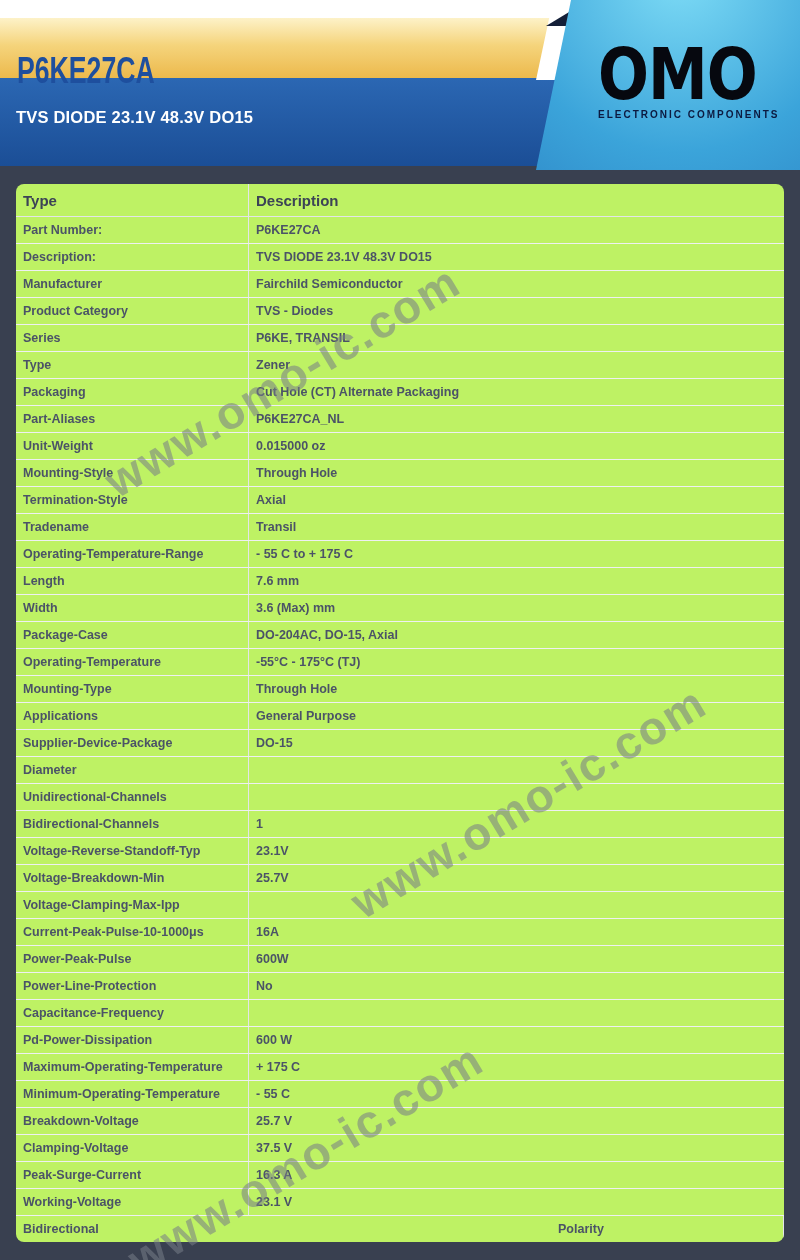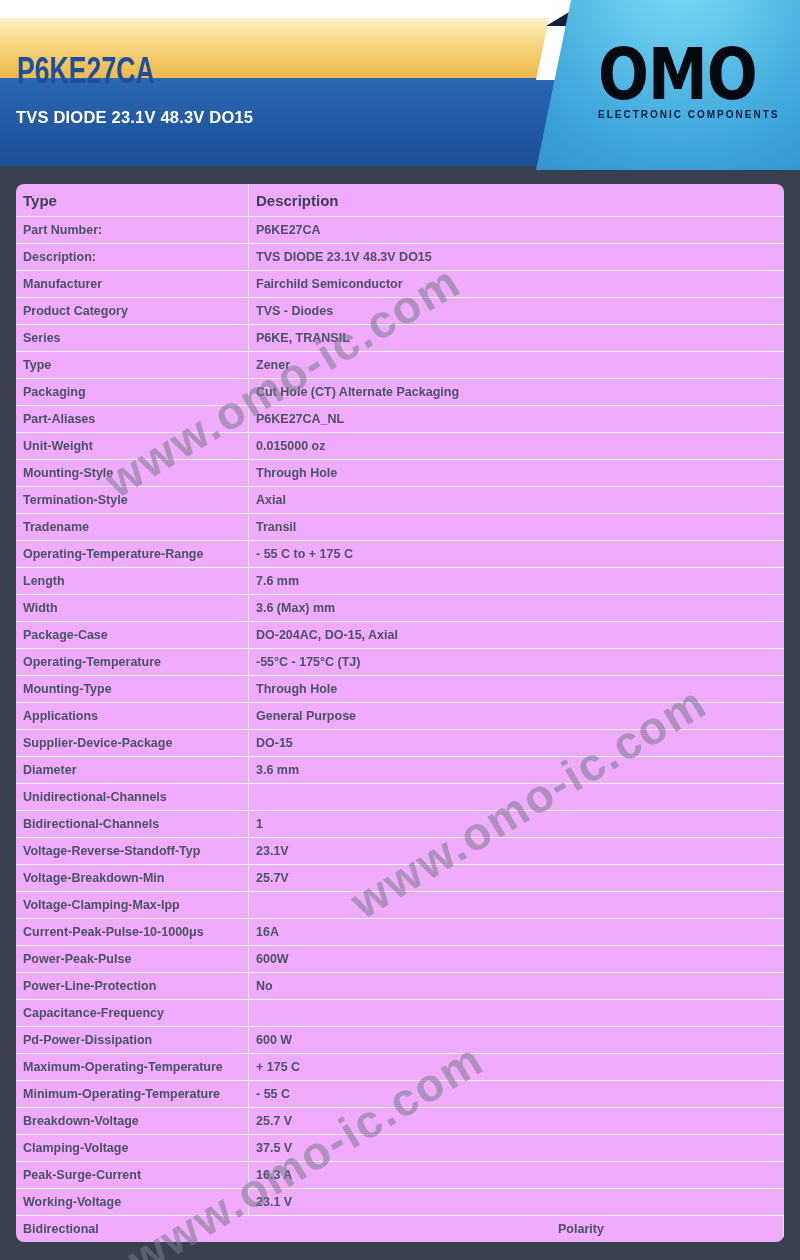--- a/index.html
+++ b/index.html
@@ -59,21 +59,21 @@
   }
   .logo-tag {
     margin-top:12px;
     font-size:10px; font-weight:700; letter-spacing:2px;
     color:#0c1a40; white-space:nowrap;
   }
 
   
   .card {
     position:absolute; left:16px; top:184px; width:768px; height:1058px;
-    background:#f0abfc; border-radius:8px; overflow:hidden; z-index:2;
+    background:#bef264; border-radius:8px; overflow:hidden; z-index:2;
   }
   .thead { display:flex; height:32px; border-bottom:1px solid #e3e5e9; }
   .th { display:flex; align-items:center; font-size:15px; font-weight:700; color:#3c4356; box-sizing:border-box; }
   .th-type { width:233px; padding-left:7px; border-right:1px solid #e3e5e9; }
   .th-desc { flex:1; padding-left:7px; }
   .tbody { display:flex; flex-direction:column; height:1025px; }
   .tr { flex:1 1 0; display:flex; border-bottom:1px solid #eef0f3; min-height:0; }
   .tr:last-child { border-bottom:none; }
   .td { display:flex; align-items:center; font-size:12.5px; font-weight:700; color:#4b5367; box-sizing:border-box; overflow:hidden; white-space:nowrap; }
   .td-type { width:233px; padding-left:7px; border-right:1px solid #e3e5e9; }
@@ -189,21 +189,20 @@
       <div class="tr">
         <div class="td td-type">Applications</div>
         <div class="td td-desc">General Purpose</div>
       </div>
       <div class="tr">
         <div class="td td-type">Supplier-Device-Package</div>
         <div class="td td-desc">DO-15</div>
       </div>
       <div class="tr">
         <div class="td td-type">Diameter</div>
-        <div class="td td-desc">3.6 mm</div>
       </div>
       <div class="tr">
         <div class="td td-type">Unidirectional-Channels</div>
         <div class="td td-desc"></div>
       </div>
       <div class="tr">
         <div class="td td-type">Bidirectional-Channels</div>
         <div class="td td-desc">1</div>
       </div>
       <div class="tr">

